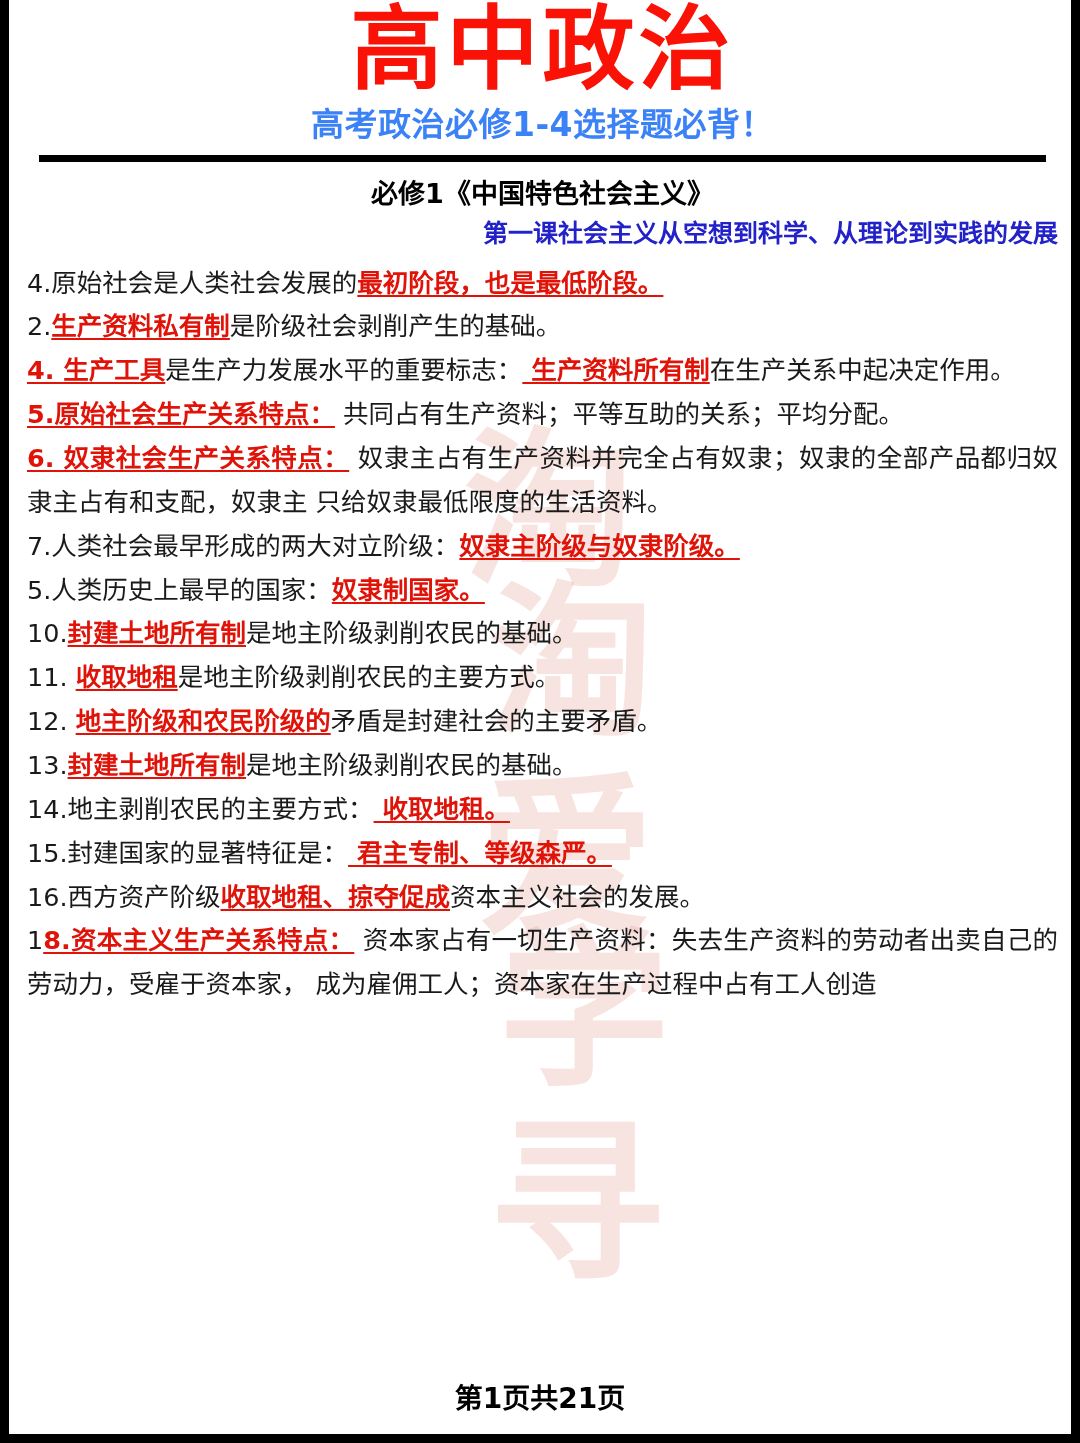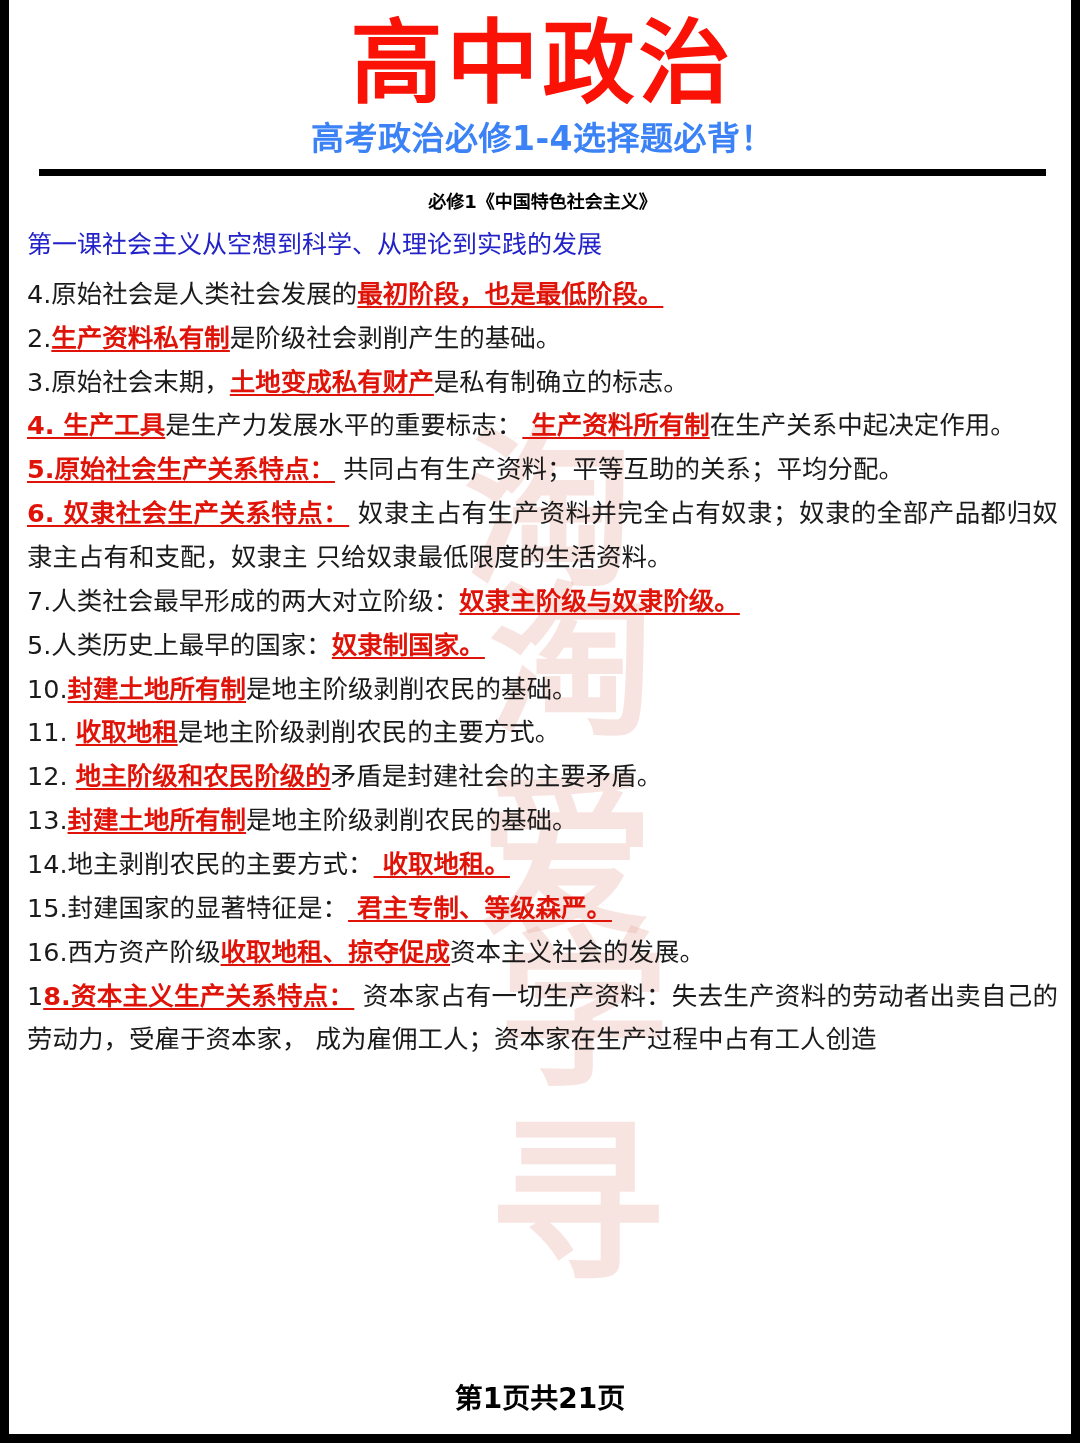--- a/index.html
+++ b/index.html
@@ -45,21 +45,20 @@
     font-weight: 700;
     color: #e8a79c;
     opacity: 0.30;
     line-height: 1;
     user-select: none;
   }
 
   
   .masthead {
     text-align: center;
-    padding-top: 14px;
   }
   .main-title {
     color: #fa1207;
     font-size: 92px;
     font-weight: 700;
     line-height: 1.08;
     letter-spacing: 4px;
     margin: 0;
   }
   .sub-title {
@@ -73,31 +72,31 @@
   .rule {
     margin: 10px 12px 0 12px;
     height: 7px;
     background: #000000;
   }
 
   
   .unit-title {
     text-align: center;
     color: #000000;
-    font-size: 18px;
+    font-size: 27px;
     font-weight: 700;
     margin-top: 14px;
     line-height: 1.3;
   }
   .lesson-title {
-    text-align: left;
+    text-align: right;
     color: #2222c8;
     font-size: 25px;
-    font-weight: 400;
-    margin-top: 16px;
+    font-weight: 700;
+    margin-top: 7px;
     line-height: 1.3;
   }
 
   
   .items {
     margin-top: 11px;
   }
   .item {
     font-size: 25.5px;
     line-height: 1.72;
@@ -154,21 +153,20 @@
     </div>
 
     <div class="rule"></div>
 
     <div class="unit-title">必修1《中国特色社会主义》</div>
     <div class="lesson-title">第一课社会主义从空想到科学、从理论到实践的发展</div>
 
     <div class="items">
         <p class="item"><span class="plain">4.原始社会是人类社会发展的</span><span class="hl">最初阶段，也是最低阶段。</span></p>
         <p class="item"><span class="plain">2.</span><span class="hl">生产资料私有制</span><span class="plain">是阶级社会剥削产生的基础。</span></p>
-        <p class="item"><span class="plain">3.原始社会末期，</span><span class="hl">土地变成私有财产</span><span class="plain">是私有制确立的标志。</span></p>
         <p class="item"><span class="hl">4. 生产工具</span><span class="plain">是生产力发展水平的重要标志：</span><span class="hl"> 生产资料所有制</span><span class="plain">在生产关系中起决定作用。</span></p>
         <p class="item"><span class="hl">5.原始社会生产关系特点：</span><span class="plain"> 共同占有生产资料；平等互助的关系；平均分配。</span></p>
         <p class="item"><span class="hl">6. 奴隶社会生产关系特点：</span><span class="plain"> 奴隶主占有生产资料并完全占有奴隶；奴隶的全部产品都归奴隶主占有和支配，奴隶主 只给奴隶最低限度的生活资料。</span></p>
         <p class="item"><span class="plain">7.人类社会最早形成的两大对立阶级：</span><span class="hl">奴隶主阶级与奴隶阶级。</span></p>
         <p class="item"><span class="plain">5.人类历史上最早的国家：</span><span class="hl">奴隶制国家。</span></p>
         <p class="item"><span class="plain">10.</span><span class="hl">封建土地所有制</span><span class="plain">是地主阶级剥削农民的基础。</span></p>
         <p class="item"><span class="plain">11. </span><span class="hl">收取地租</span><span class="plain">是地主阶级剥削农民的主要方式。</span></p>
         <p class="item"><span class="plain">12. </span><span class="hl">地主阶级和农民阶级的</span><span class="plain">矛盾是封建社会的主要矛盾。</span></p>
         <p class="item"><span class="plain">13.</span><span class="hl">封建土地所有制</span><span class="plain">是地主阶级剥削农民的基础。</span></p>
         <p class="item"><span class="plain">14.地主剥削农民的主要方式：</span><span class="hl"> 收取地租。</span></p>

